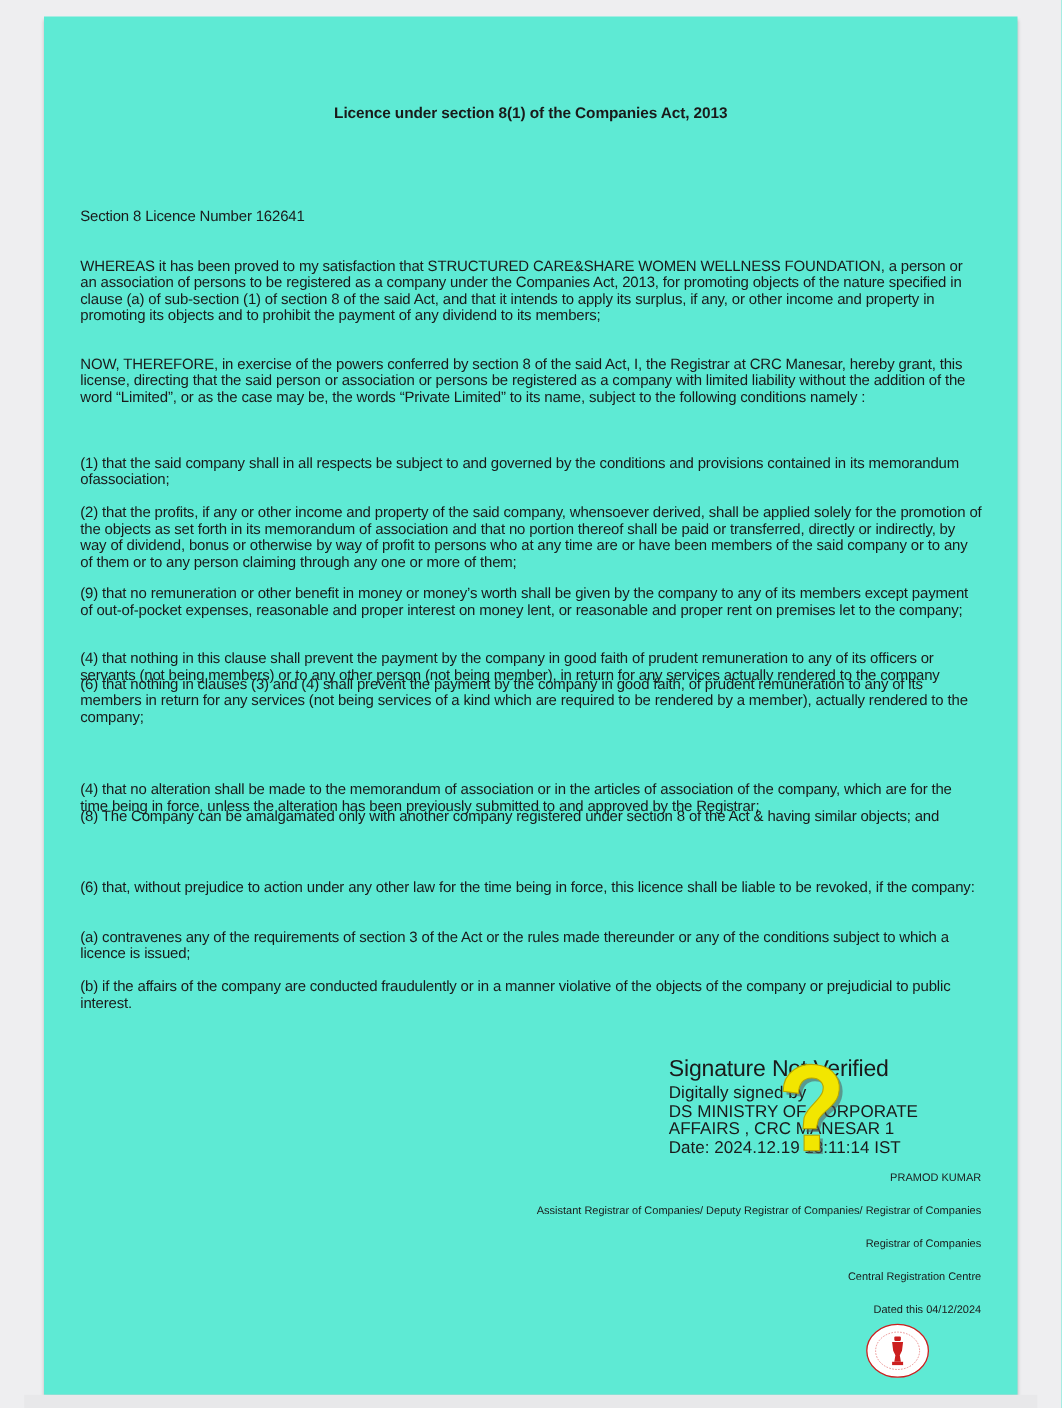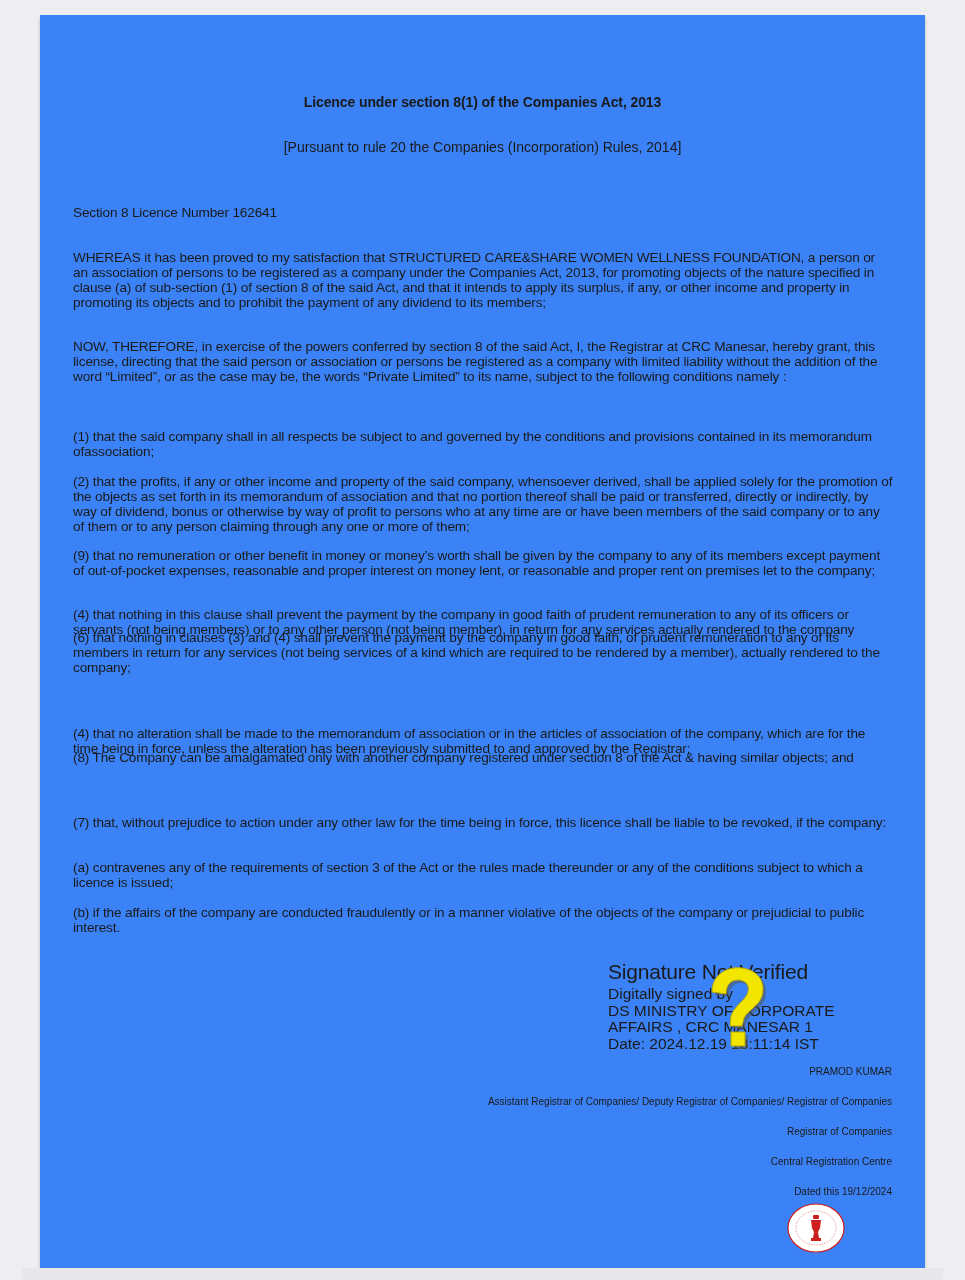--- a/index.html
+++ b/index.html
@@ -14,21 +14,21 @@
       overflow: hidden;
       font-family: "Liberation Sans", sans-serif;
       color: #1a1a1a;
     }
     .page {
       position: absolute;
       left: 40px;
       top: 15px;
       width: 885px;
       height: 1253px;
-      background: #3b82f6;
+      background: #5eead4;
       box-shadow: 0 3px 3px rgba(0,0,0,0.22);
     }
     .page-bottom-band {
       position: absolute;
       left: 22px;
       top: 1268px;
       width: 921px;
       height: 12px;
       background: #e8e8ea;
     }
@@ -50,21 +50,20 @@
       text-align: center;
       font-size: 14px;
     }
     .text-block {
       position: absolute;
       left: 73px;
       width: 820px;
       font-size: 13.6px;
       line-height: 15px;
       letter-spacing: -0.15px;
-      margin-top: 16px;
     }
     .licence-no { top: 189px; }
     .para-whereas { top: 234px; }
     .para-now { top: 323px; }
     .cond-1 { top: 413px; }
     .cond-2 { top: 458px; }
     .cond-3 { top: 532px; }
     .cond-5 { top: 591px; }
     .cond-6 { top: 614px; }
     .cond-7 { top: 710px; }
@@ -118,36 +117,35 @@
       width: 64px;
       height: 52px;
     }
   </style>
 </head>
 <body>
 
 <div class="page">
 
   <div class="title">Licence under section 8(1) of the Companies Act, 2013</div>
-  <div class="subtitle">[Pursuant to rule 20 the Companies (Incorporation) Rules, 2014]</div>
 
 </div>
 
 <div class="text-block licence-no">Section 8 Licence Number 162641</div>
 <div class="text-block para-whereas">WHEREAS it has been proved to my satisfaction that STRUCTURED CARE&amp;SHARE WOMEN WELLNESS FOUNDATION, a person or an association of persons to be registered as a company under the Companies Act, 2013, for promoting objects of the nature specified in clause (a) of sub-section (1) of section 8 of the said Act, and that it intends to apply its surplus, if any, or other income and property in promoting its objects and to prohibit the payment of any dividend to its members;</div>
 <div class="text-block para-now">NOW, THEREFORE, in exercise of the powers conferred by section 8 of the said Act, I, the Registrar at CRC Manesar, hereby grant, this license, directing that the said person or association or persons be registered as a company with limited liability without the addition of the word “Limited”, or as the case may be, the words “Private Limited” to its name, subject to the following conditions  namely :</div>
 
 <div class="text-block cond-1">(1) that the said company shall in all respects be subject to and governed by the conditions and provisions contained in its memorandum ofassociation;</div>
 <div class="text-block cond-2">(2) that the profits, if any or other income and property of the said company, whensoever derived, shall be applied solely for the promotion of the objects as set forth in its memorandum of association and that no portion thereof shall be paid or transferred, directly or indirectly, by way of dividend, bonus or otherwise by way of profit to persons who at any time are or have been members of the said company or to any of them or to any person claiming through any one or more of them;</div>
 <div class="text-block cond-3">(9) that no remuneration or other benefit in money or money’s worth shall be given by the company to any of its members except payment of out-of-pocket expenses, reasonable and proper interest on money lent, or reasonable and proper rent on premises let to the company;</div>
 <div class="text-block cond-5">(4) that nothing in this clause shall prevent the payment by the company in good faith of prudent remuneration to any of its officers or servants (not being members) or to any other person (not being member), in return for any services actually rendered to the company</div>
 <div class="text-block cond-6">(6) that nothing in clauses (3) and (4) shall prevent the payment by the company in good faith, of prudent remuneration to any of its members in return for any services (not being services of a kind which are required to be rendered by a member), actually rendered to the company;</div>
 <div class="text-block cond-7">(4) that no alteration shall be made to the memorandum of association or in the articles of association of the company, which are for the time being in force, unless the alteration has been previously submitted to and approved by the Registrar;</div>
 <div class="text-block cond-8">(8) The Company can be amalgamated only with another company registered under section 8 of the Act &amp; having similar objects; and</div>
-<div class="text-block cond-9">(7) that, without prejudice to action under any other law for the time being in force, this licence shall be liable to be revoked, if the company:</div>
+<div class="text-block cond-9">(6) that, without prejudice to action under any other law for the time being in force, this licence shall be liable to be revoked, if the company:</div>
 <div class="text-block cond-a">(a) contravenes any of the requirements of section 3 of the Act or the rules made thereunder or any of the conditions subject to which a licence is issued;</div>
 <div class="text-block cond-b">(b) if the affairs of the company are conducted fraudulently or in a manner violative of the objects of the company or prejudicial to public interest.</div>
 
 <div class="sig-block">
   <div class="sig-status">Signature Not Verified</div>
   <div class="sig-line">Digitally signed by</div>
   <div class="sig-line">DS MINISTRY OF CORPORATE</div>
   <div class="sig-line">AFFAIRS , CRC MANESAR 1</div>
   <div class="sig-line">Date: 2024.12.19 18:11:14 IST</div>
 
@@ -158,21 +156,21 @@
 
     <path d="M14 30 C14 12 30 4 44 6 C60 8 68 20 64 34 C61 44 50 48 46 56 L44 64 L32 64 L33 54 C36 44 48 38 50 30 C52 22 46 18 40 18 C32 18 28 24 28 32 Z" fill="#f2e600" stroke="#b8a800" stroke-width="1"></path>
     <rect x="33" y="70" width="14" height="14" fill="#f2e600" stroke="#b8a800" stroke-width="1"></rect>
   </svg>
 </div>
 
 <div class="right-line signer-name">PRAMOD KUMAR</div>
 <div class="right-line signer-designation">Assistant Registrar of Companies/ Deputy Registrar of Companies/ Registrar of Companies</div>
 <div class="right-line signer-office">Registrar of Companies</div>
 <div class="right-line signer-centre">Central Registration Centre</div>
-<div class="right-line signer-date">Dated this 19/12/2024</div>
+<div class="right-line signer-date">Dated this 04/12/2024</div>
 
 <svg class="seal" viewBox="0 0 64 52">
   <ellipse cx="32" cy="26" rx="28" ry="24" fill="#fff" stroke="#cc1f1f" stroke-width="1.2"></ellipse>
   <ellipse cx="32" cy="26" rx="20" ry="17" fill="none" stroke="#e06060" stroke-width="0.6" stroke-dasharray="1.5 1.2"></ellipse>
 
   <rect x="29" y="13" width="6" height="4" rx="1" fill="#cc1f1f"></rect>
   <path d="M27 18 L37 18 L36 26 L34 30 L35 36 L29 36 L30 30 L28 26 Z" fill="#cc1f1f"></path>
   <rect x="27" y="36" width="10" height="3" fill="#cc1f1f"></rect>
 </svg>
 

